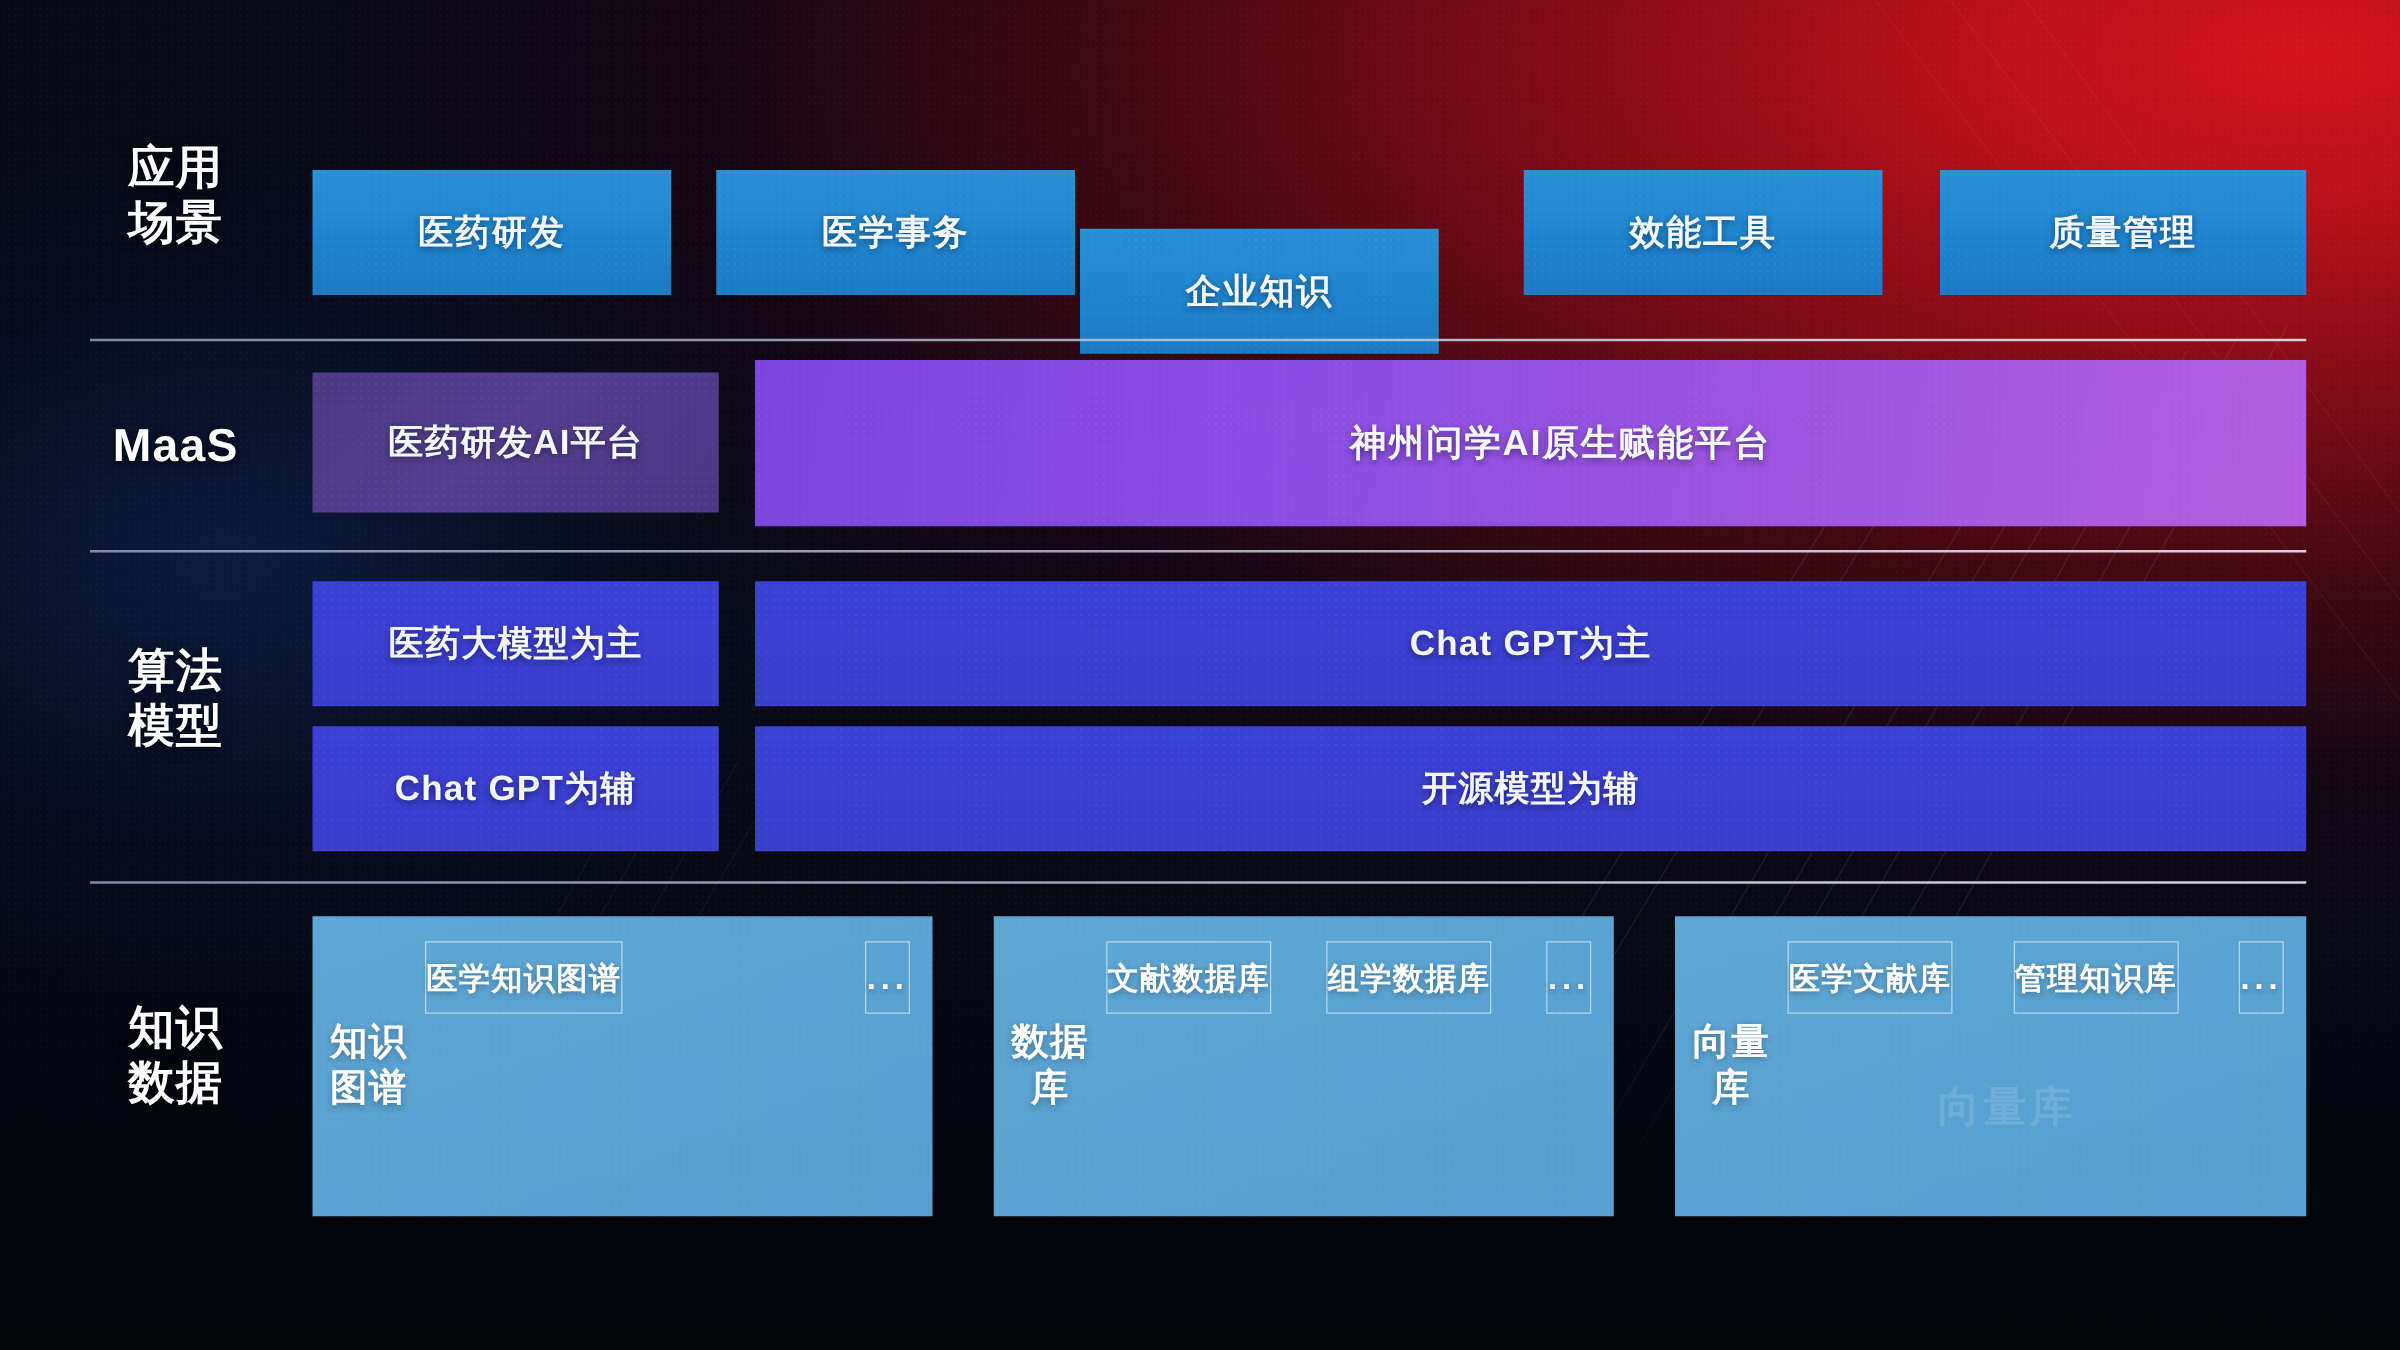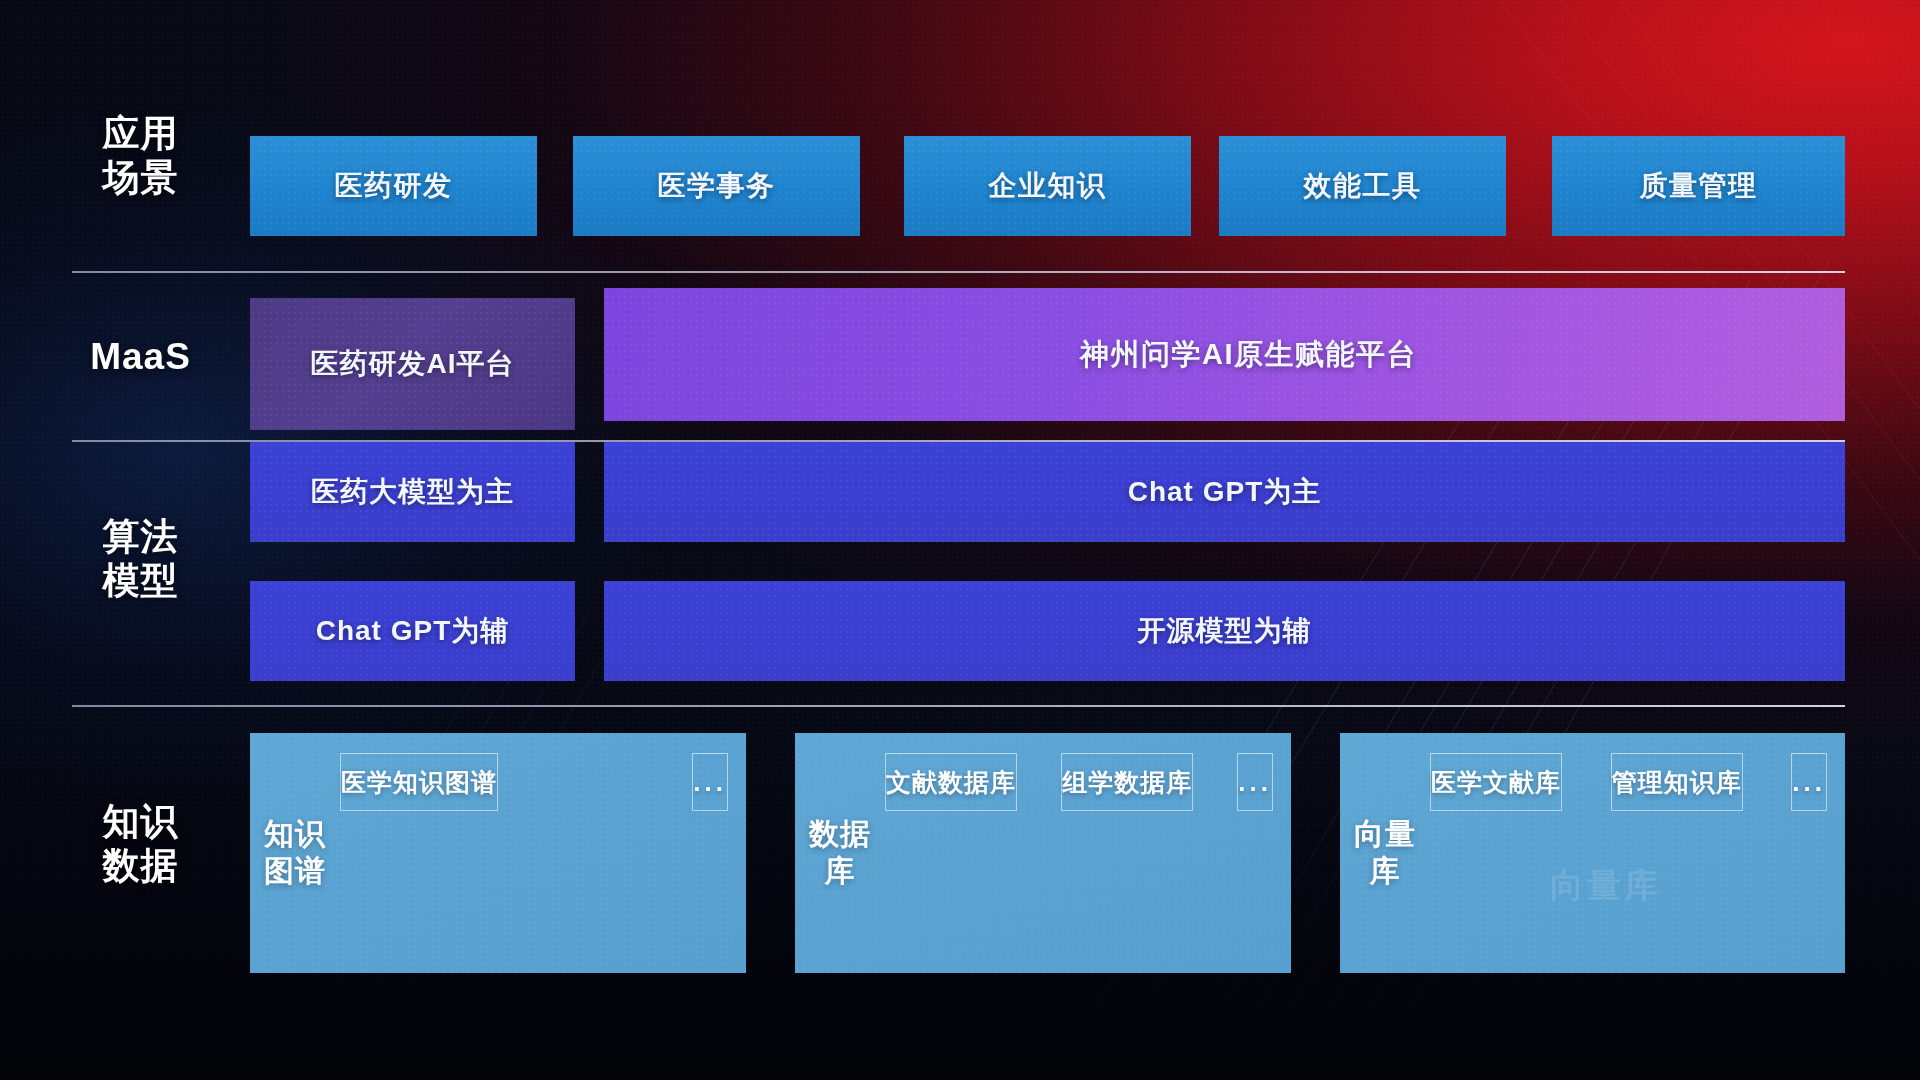--- a/index.html
+++ b/index.html
@@ -96,21 +96,21 @@
   .scene-box {
     top: 136px; height: 100px;
     width: 287px;
     background: linear-gradient(180deg, #2b8fd6 0%, #1f84cf 52%, #1b7ac4 100%);
     font-size: 28px;
     letter-spacing: 1.5px;
   }
 
   
   .maas-left {
-    top: 298px; height: 132px;
+    top: 298px; height: 112px;
     left: 250px; width: 325px;
     background: linear-gradient(135deg, #4c3a84 0%, #543e8f 45%, #4a3784 100%);
     font-size: 28px;
     letter-spacing: 1px;
   }
   .maas-right {
     top: 288px; height: 133px;
     left: 604px; width: 1241px;
     background: linear-gradient(100deg, #7b45dd 0%, #8b4ee2 38%, #a055e0 68%, #b05ede 100%);
     font-size: 29px;
@@ -119,21 +119,21 @@
   }
 
   
   .algo-box {
     background: linear-gradient(180deg, #3b41d6 0%, #3b3fd2 50%, #3a3ecb 100%);
     font-size: 28px;
     letter-spacing: 1px;
   }
   .algo-left  { left: 250px; width: 325px; }
   .algo-right { left: 604px; width: 1241px; }
-  .algo-r1 { top: 442px; height: 100px; }
+  .algo-r1 { top: 465px; height: 100px; }
   .algo-r2 { top: 581px; height: 100px; }
 
   
   .kd-panel {
     position: absolute;
     top: 733px; height: 240px;
     background: linear-gradient(160deg, #5fa7d4 0%, #5aa2d1 45%, #579fce 100%);
     display: flex;
     align-items: stretch;
     padding: 14px 18px 14px 14px;
@@ -232,21 +232,21 @@
 场景</div>
 
     <div class="box scene-box" style="left:250px;">
       <div class="dotgrid"></div>
       <span class="lbl">医药研发</span>
     </div>
     <div class="box scene-box" style="left:573px;">
       <div class="dotgrid"></div>
       <span class="lbl">医学事务</span>
     </div>
-    <div class="box scene-box" style="left:904px;">
+    <div class="box scene-box" style="left:864px;margin-top:47px;">
       <div class="dotgrid"></div>
       <span class="lbl">企业知识</span>
     </div>
     <div class="box scene-box" style="left:1219px;">
       <div class="dotgrid"></div>
       <span class="lbl">效能工具</span>
     </div>
     <div class="box scene-box" style="left:1552px;width:293px;">
       <div class="dotgrid"></div>
       <span class="lbl">质量管理</span>

